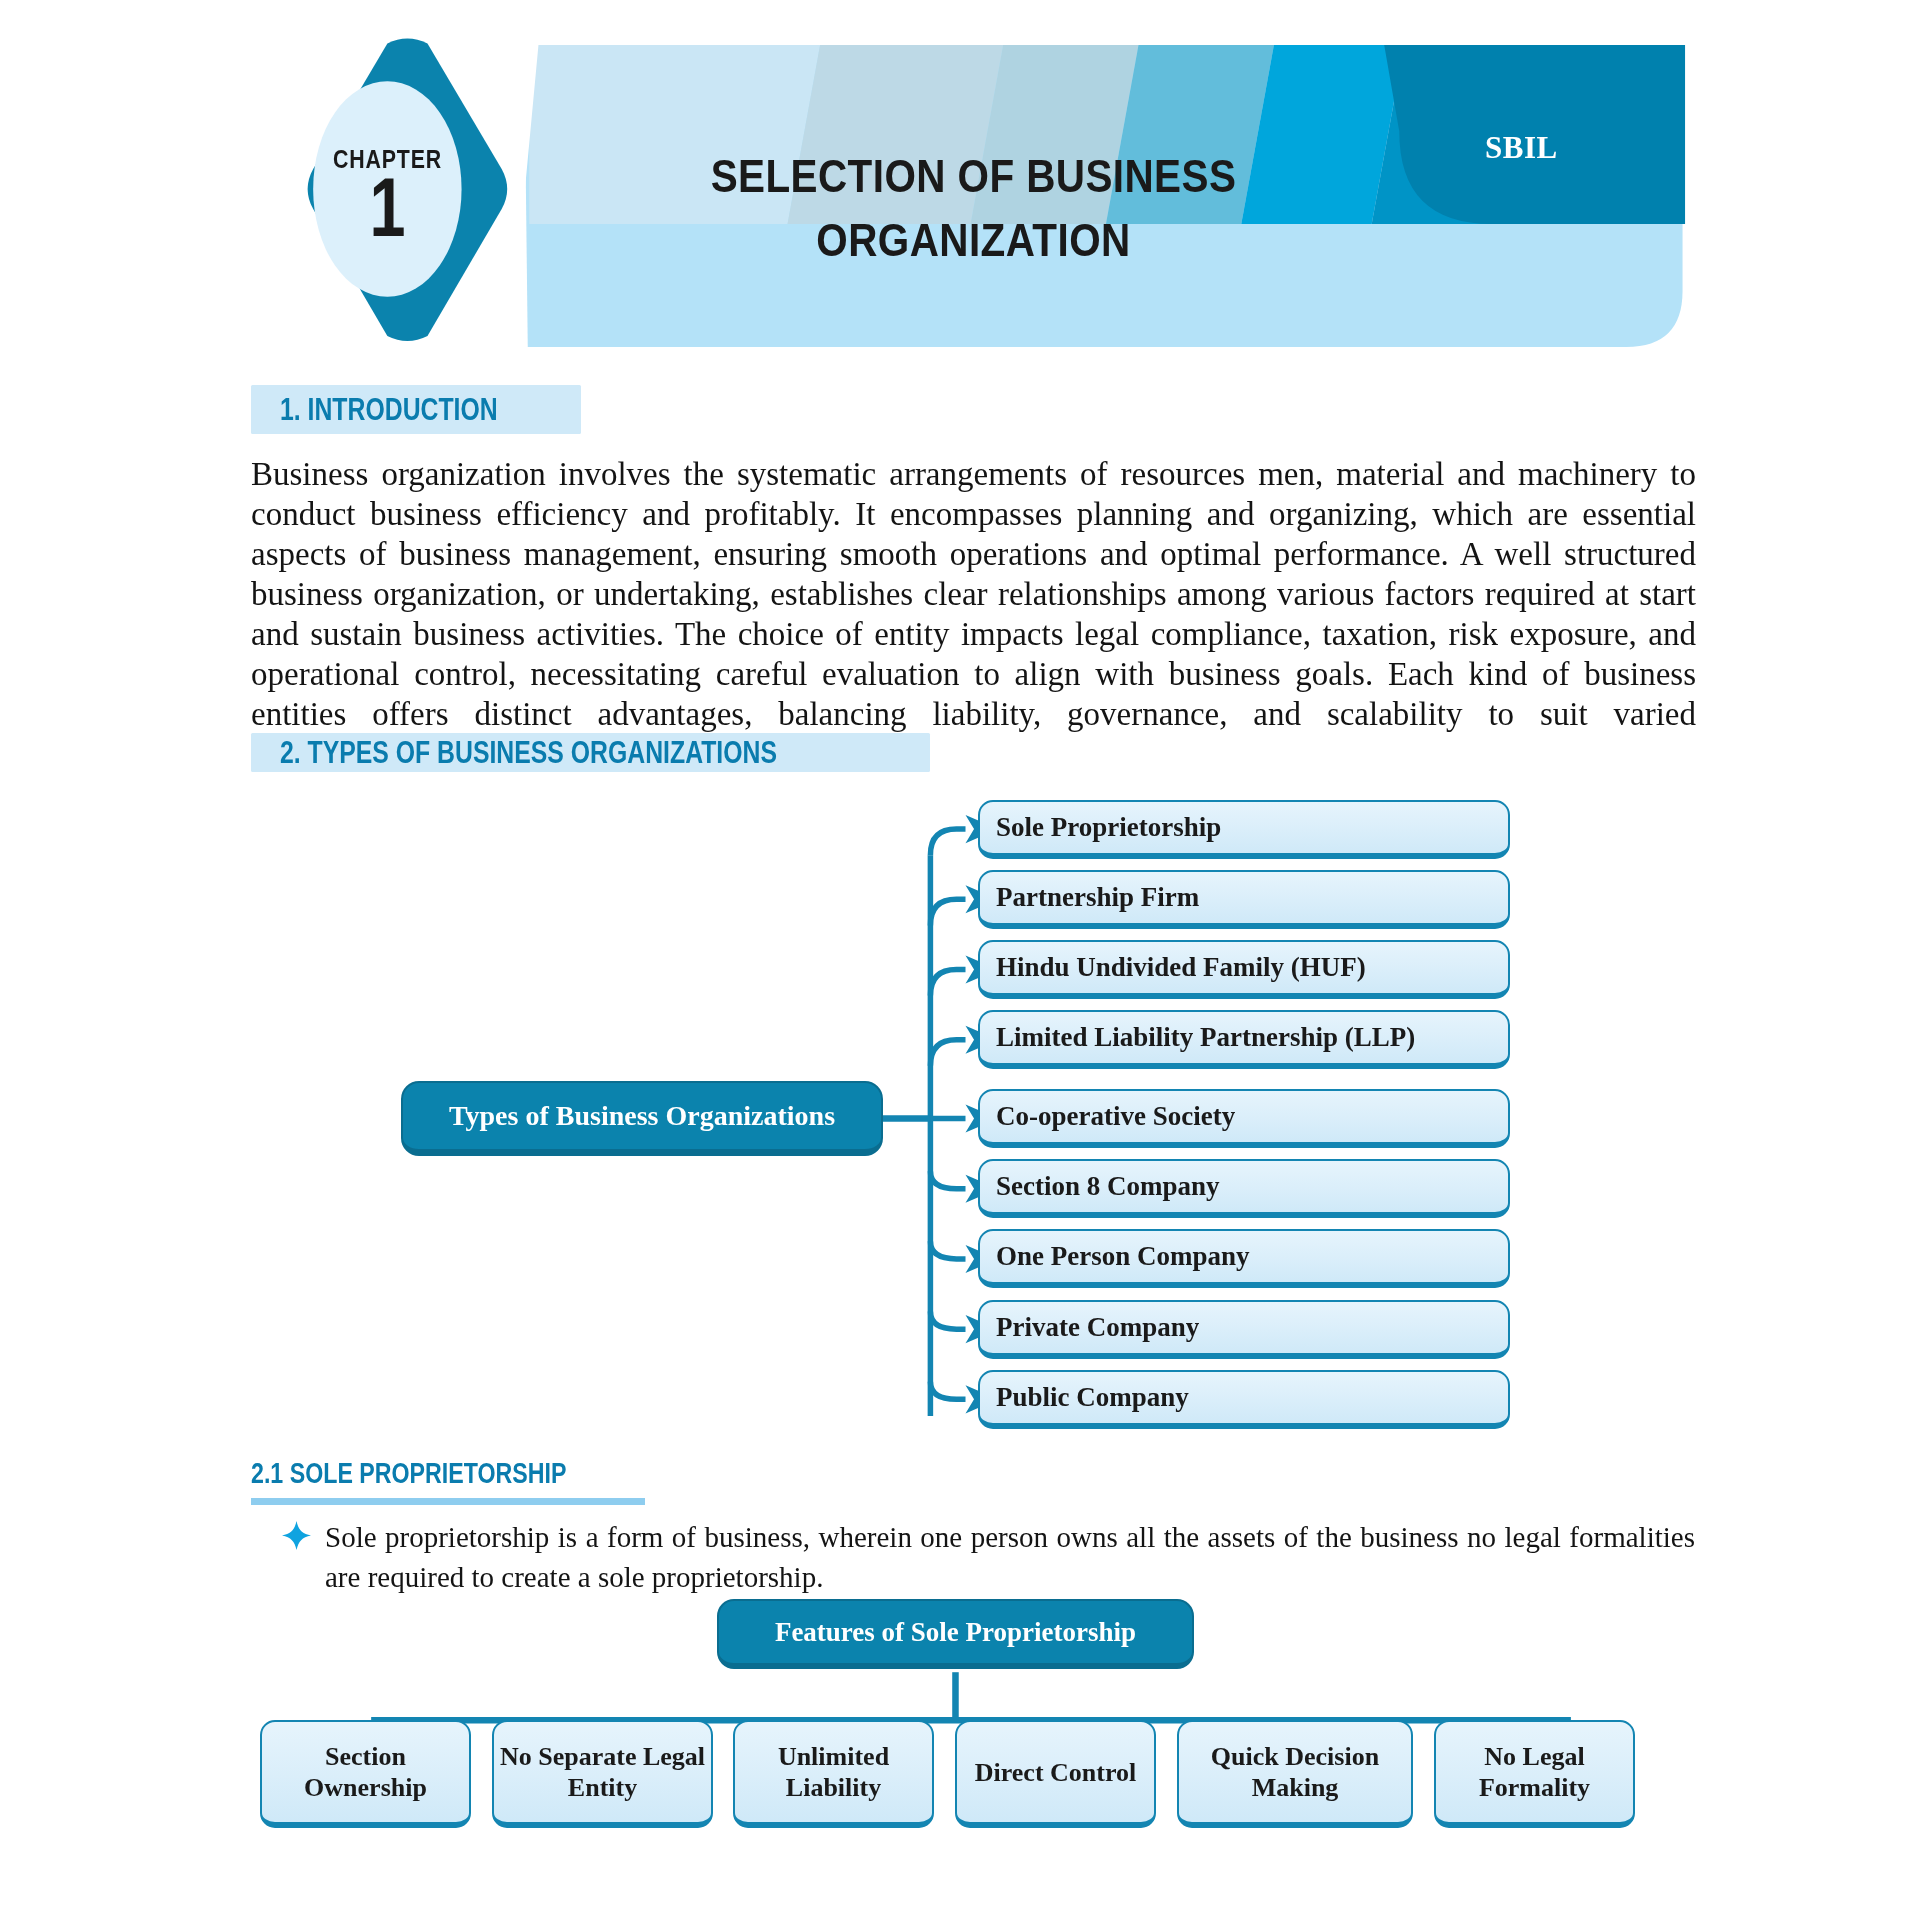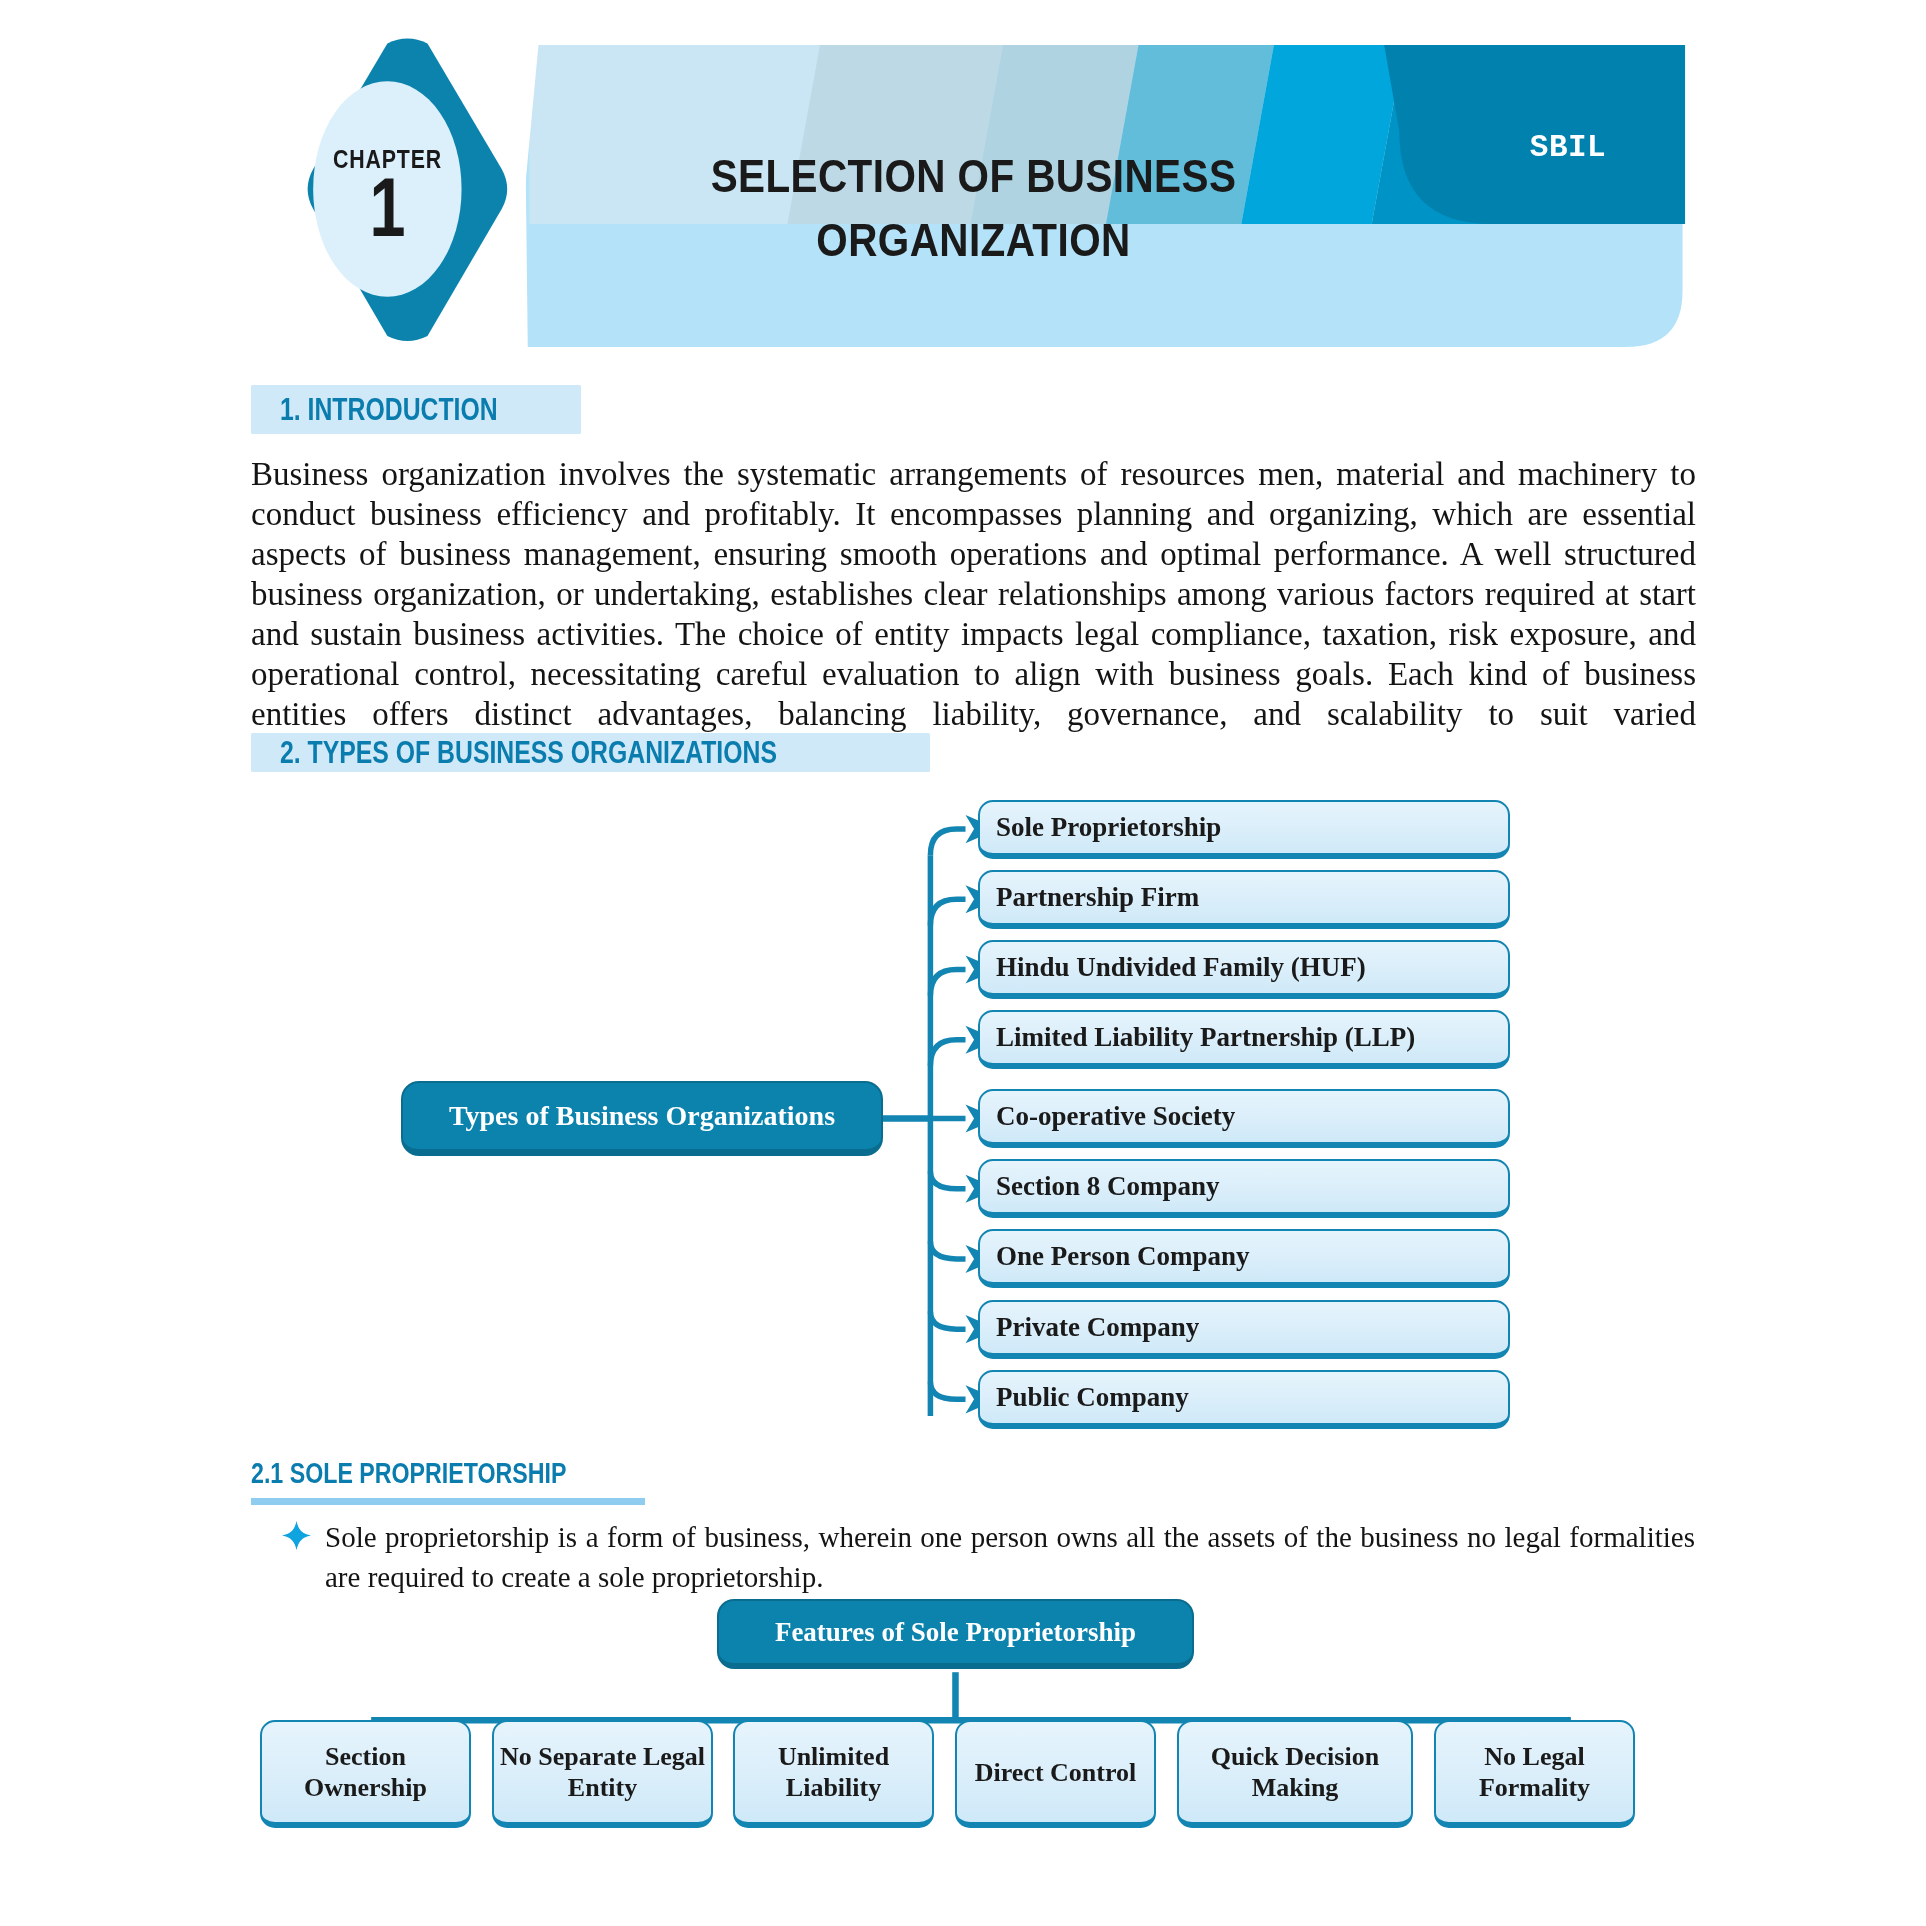--- a/index.html
+++ b/index.html
@@ -32,22 +32,22 @@
   .hdr-title{
     position:absolute;left:567px;top:128px;width:813px;
     text-align:center;color:#1a1a1a;
     font-family:"Liberation Sans", sans-serif;
     font-weight:bold;font-size:47px;line-height:64px;
     letter-spacing:0.5px;
     transform:scaleX(0.86);transform-origin:center top;
   }
   .hdr-brand{
     position:absolute;left:1485px;top:114px;width:166px;
-    text-align:center;color:#ffffff;
-    font-family:Liberation Mono, monospace;
+    text-align:left;color:#ffffff;
+    font-family:Liberation Serif, serif;
     font-weight:bold;font-size:31px;letter-spacing:0.5px;
   }
 
   
   .sec-head{
     position:absolute;
     background:#cfe9f8;
     color:#0a7cae;
     font-family:"Liberation Sans", sans-serif;
     font-weight:bold;

